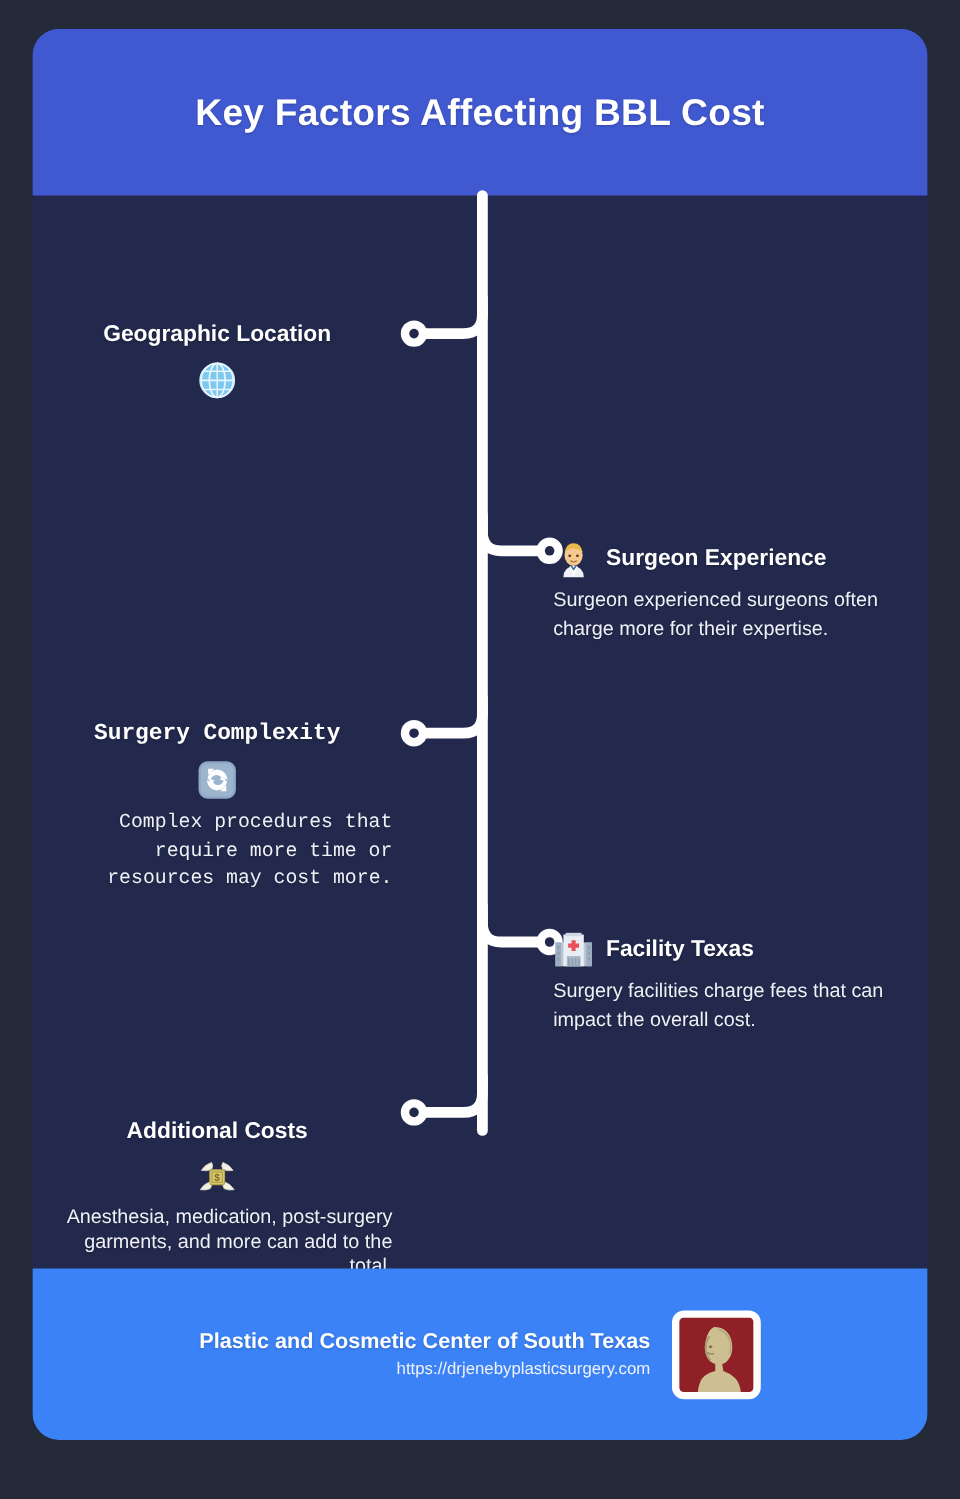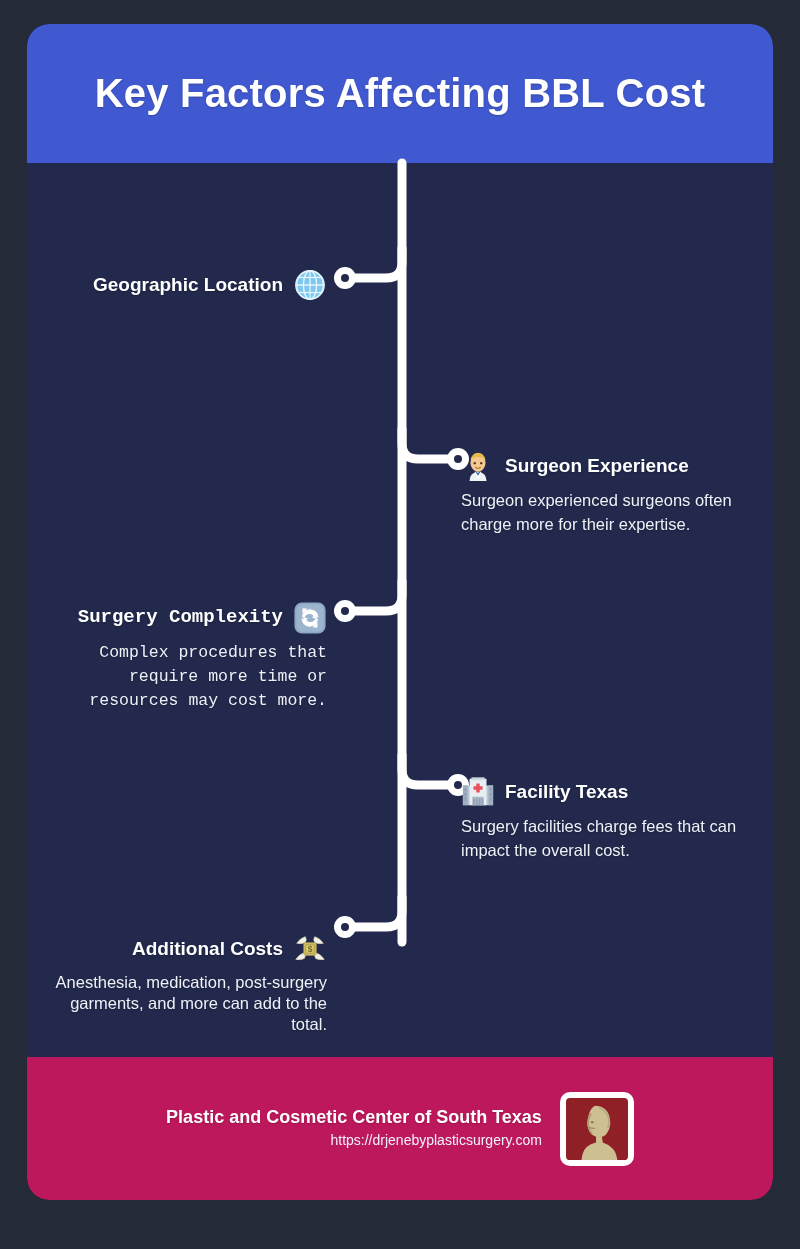--- a/index.html
+++ b/index.html
@@ -39,21 +39,21 @@
     width: 746px;
     height: 139px;
     background: #4159d0;
     border-radius: 22px 22px 0 0;
     display: flex;
     align-items: center;
     justify-content: center;
   }
   .header-title {
     color: #ffffff;
-    font-size: 40px;
+    font-size: 31px;
     font-weight: bold;
     letter-spacing: 0.2px;
     text-align: right;
     text-shadow: 0 1px 2px rgba(0,0,0,0.22);
   }
 
   
   .timeline-layer {
     position: absolute;
     left: 0;
@@ -78,21 +78,21 @@
   }
   .item.left  { left: 8px;  text-align: right; }
   .item.right { left: 434px; text-align: left; }
 
   .item-head {
     display: flex;
     align-items: center;
     gap: 10px;
     margin-bottom: 6px;
   }
-  .item.left  .item-head { justify-content: flex-end; }
+  .item.left  .item-head { justify-content: flex-end; flex-direction: column; }
   .item.right .item-head { justify-content: flex-start; }
 
   .item-title {
     color: #ffffff;
     font-size: 19px;
     font-weight: bold;
     line-height: 1.15;
     white-space: nowrap;
     text-shadow: 0 1px 2px rgba(0,0,0,0.25);
   }
@@ -112,21 +112,21 @@
   }
   .item-desc.tight { line-height: 1.26; }
 
   
   .footer {
     position: absolute;
     left: 0;
     top: 1033px;
     width: 746px;
     height: 143px;
-    background: #be185d;
+    background: #3b82f6;
     border-radius: 0 0 22px 22px;
     display: flex;
     align-items: center;
     justify-content: center;
     gap: 18px;
   }
   .footer-text { text-align: right; }
   .footer-org {
     color: #ffffff;
     font-size: 18px;

